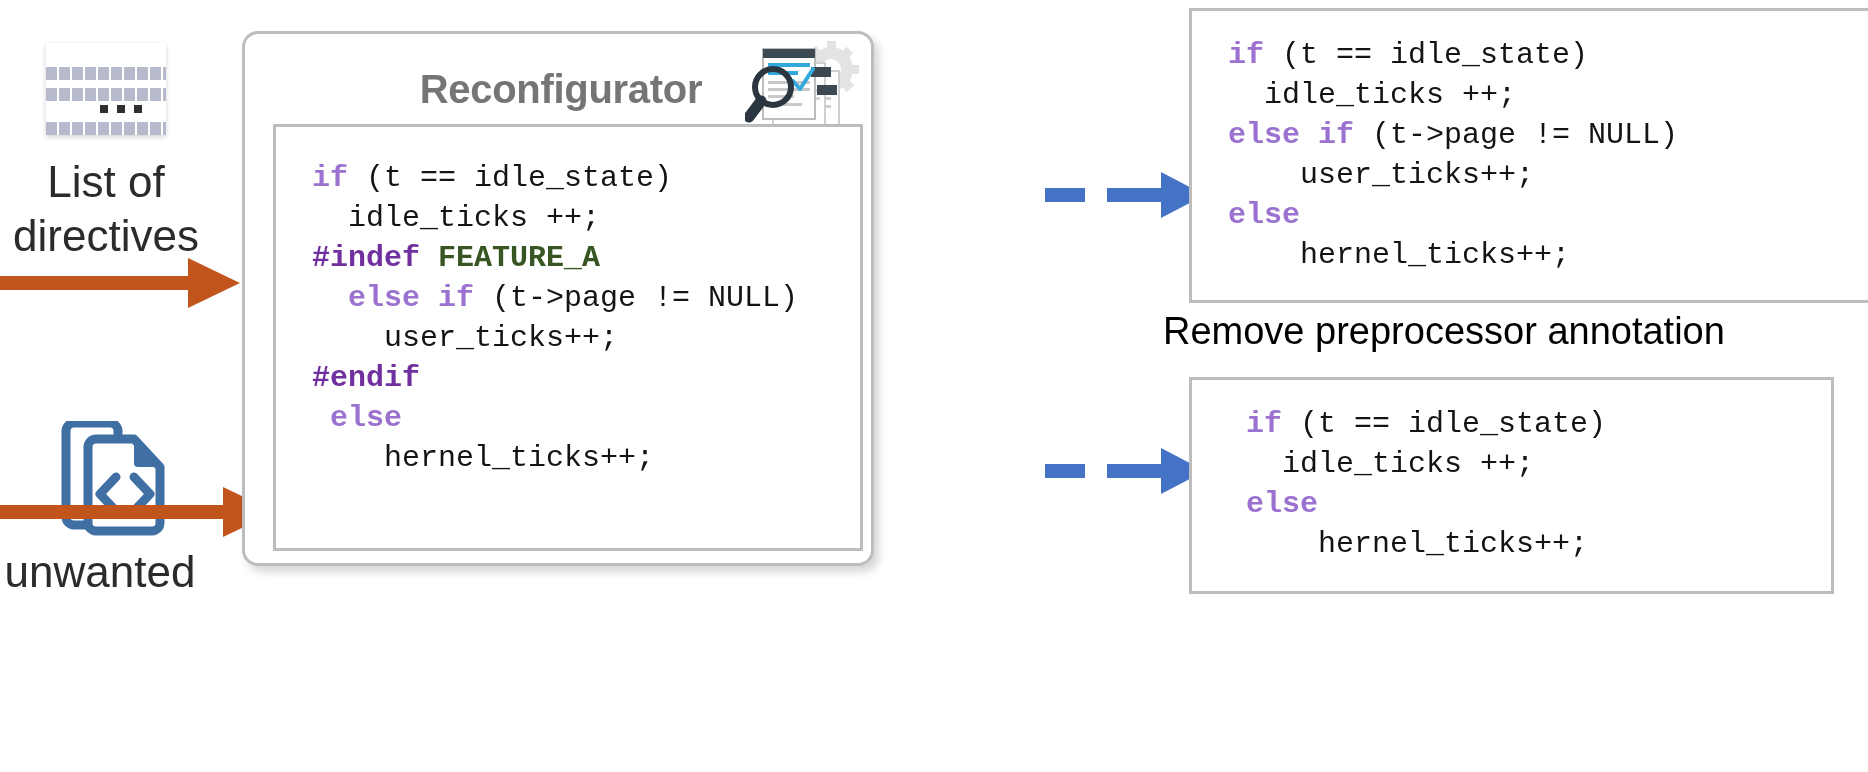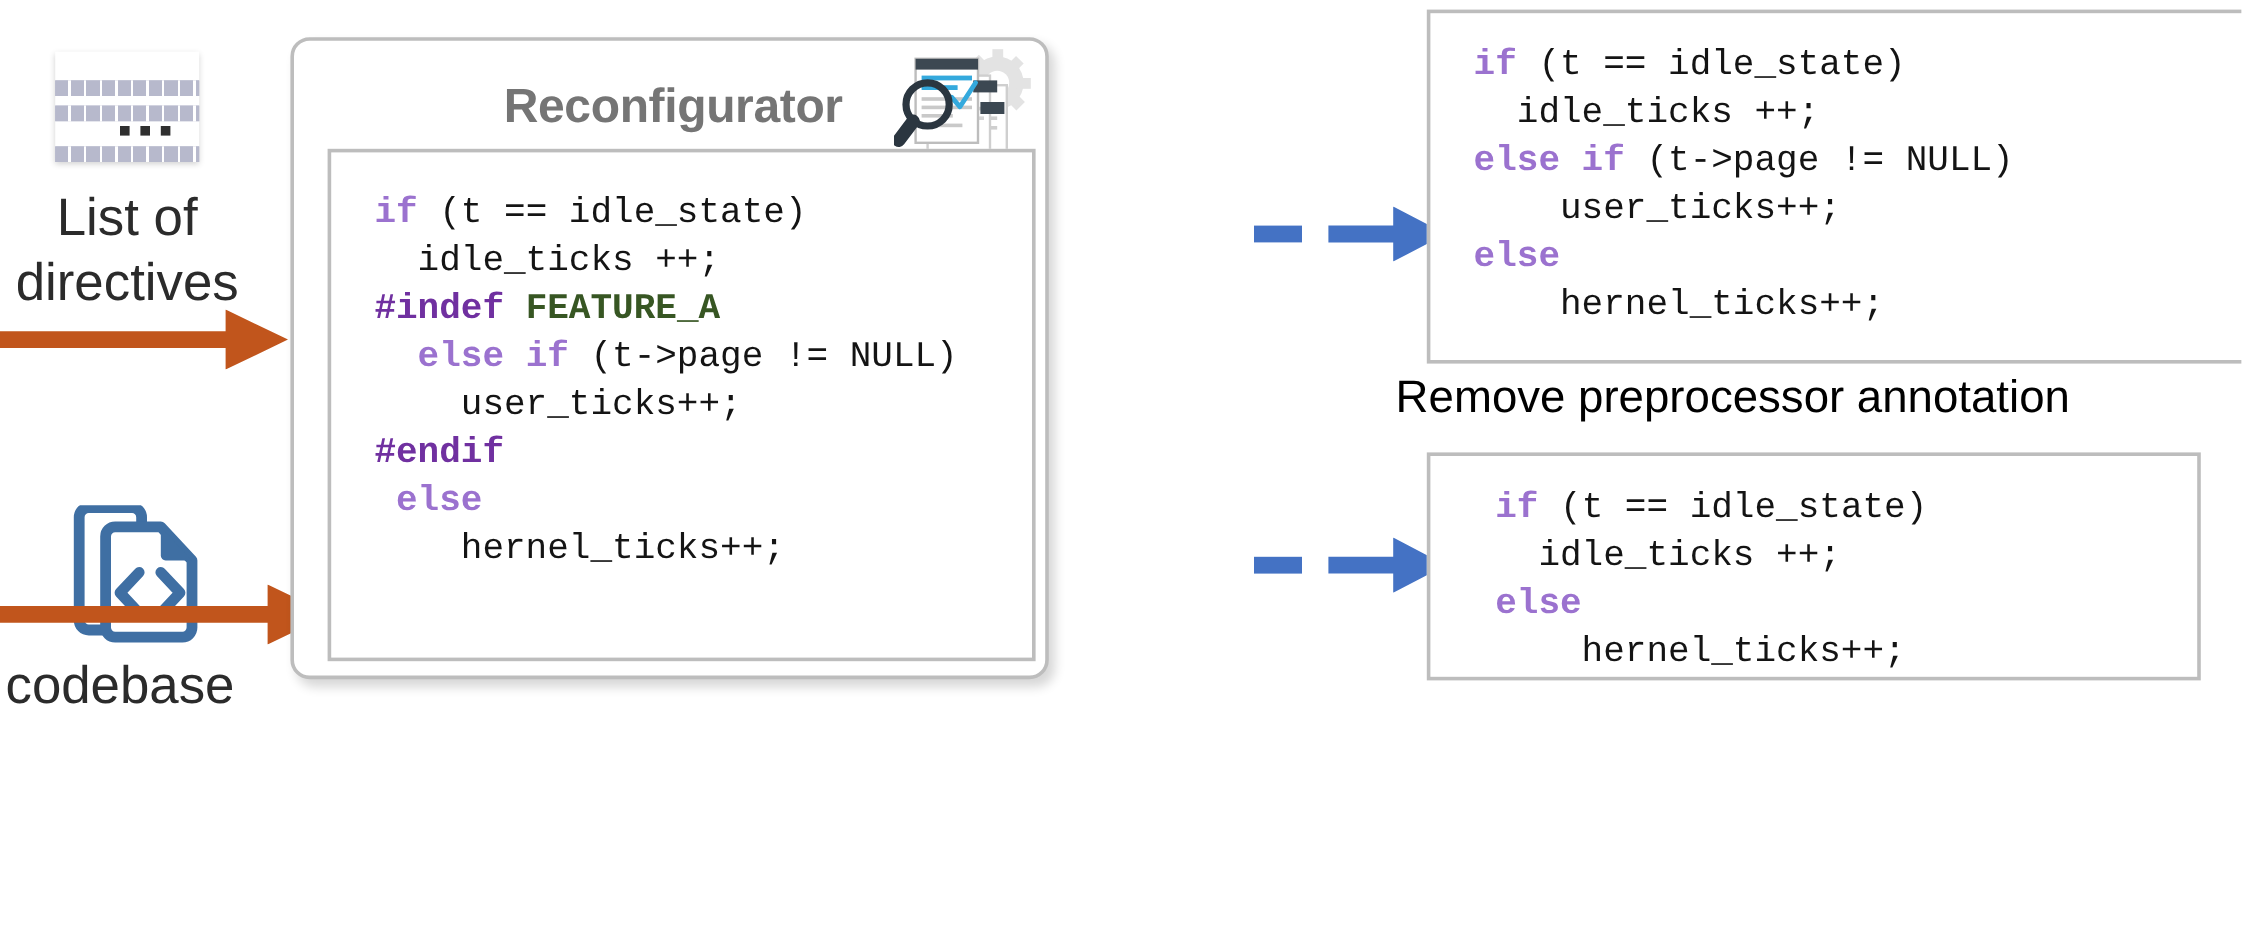--- a/index.html
+++ b/index.html
@@ -172,21 +172,21 @@
     top: 8px;
     width: 697px;
     height: 295px;
   }
   .out-box.top .code { left: 36px; top: 24px; }
 
   .out-box.bottom {
     left: 1189px;
     top: 377px;
     width: 645px;
-    height: 190px;
+    height: 217px;
   }
   .out-box.bottom .code { left: 36px; top: 24px; }
 
   .out-caption {
     position: absolute;
     font-family: "Liberation Sans", sans-serif;
     font-size: 38px;
     color: #000000;
     white-space: nowrap;
   }
@@ -235,21 +235,21 @@
 
       <path d="M30,26 a8,8 0 0 1 8,-8 L76,18 L102,46 L102,102 a8,8 0 0 1 -8,8 L38,110 a8,8 0 0 1 -8,-8 Z" fill="#ffffff" stroke="#3F6FA3" stroke-width="9" stroke-linejoin="round"></path>
 
       <path d="M76,18 L102,46 L80,46 a4,4 0 0 1 -4,-4 Z" fill="#3F6FA3"></path>
 
       <path d="M58,56 L42,73 L58,90" fill="none" stroke="#3F6FA3" stroke-width="9" stroke-linecap="round" stroke-linejoin="round"></path>
       <path d="M76,56 L92,73 L76,90" fill="none" stroke="#3F6FA3" stroke-width="9" stroke-linecap="round" stroke-linejoin="round"></path>
     </svg>
   </div>
 
-  <div class="input-label codebase">codebase</div>
+  <div class="input-label codebase">unwanted</div>
 
   <div class="orange-arrow" style="left:0px; top:487px;">
     <svg width="275" height="50" viewBox="0 0 275 50">
       <path d="M0,18 L223,18 L223,0 L275,25 L223,50 L223,32 L0,32 Z" fill="#C1551C"></path>
     </svg>
   </div>
 
   <div class="reconfigurator">
 
     <div class="reconfig-title">Reconfigurator</div>

